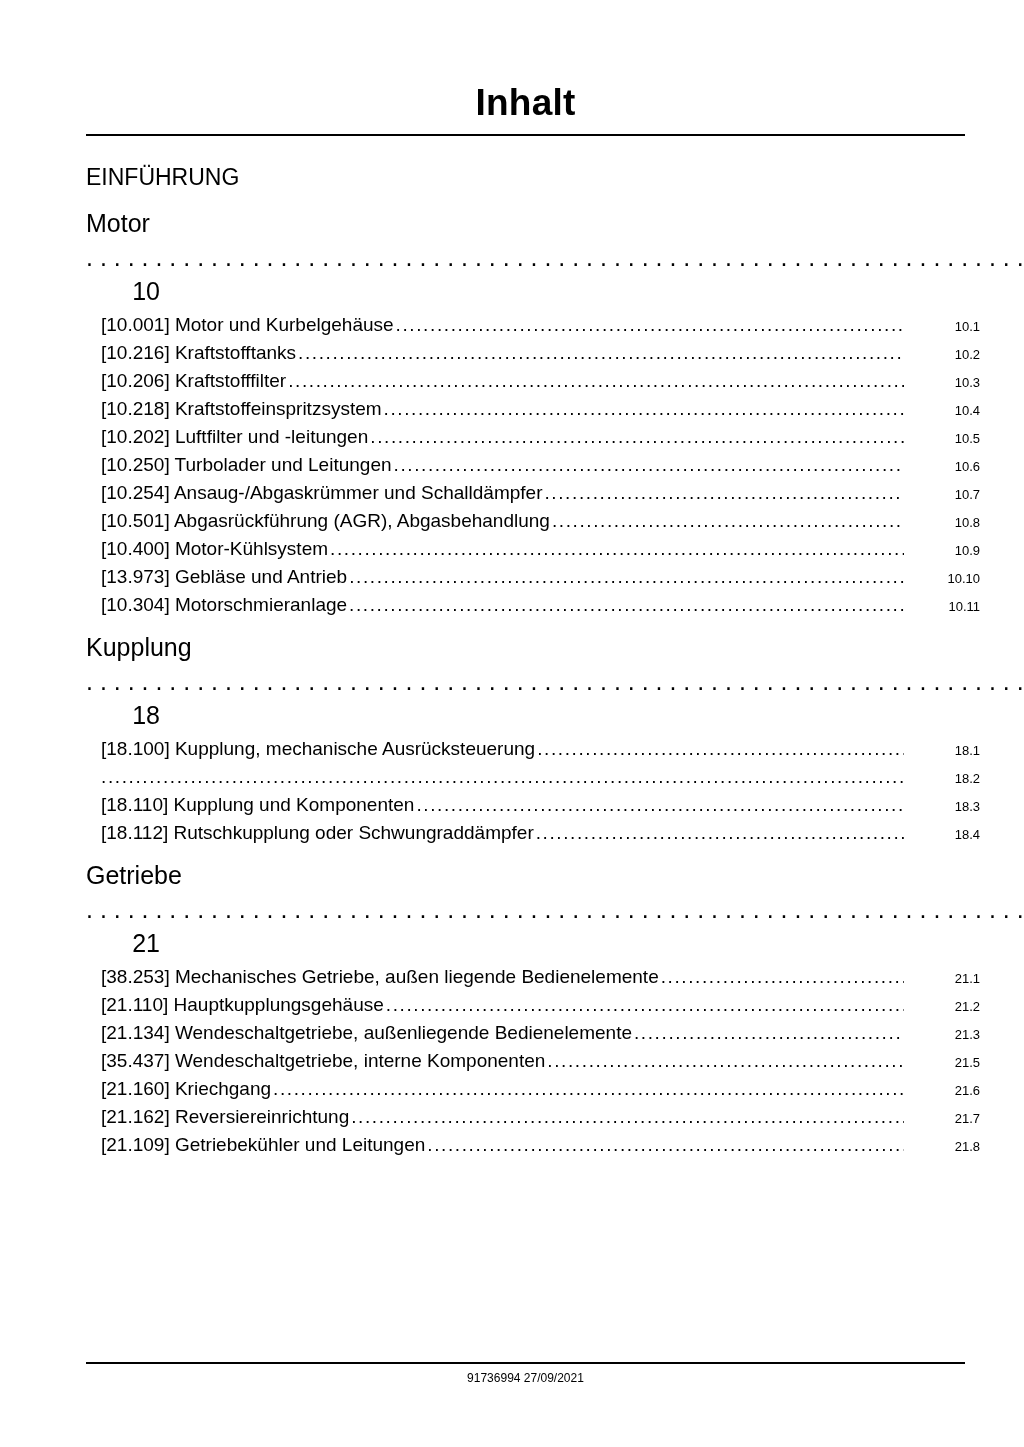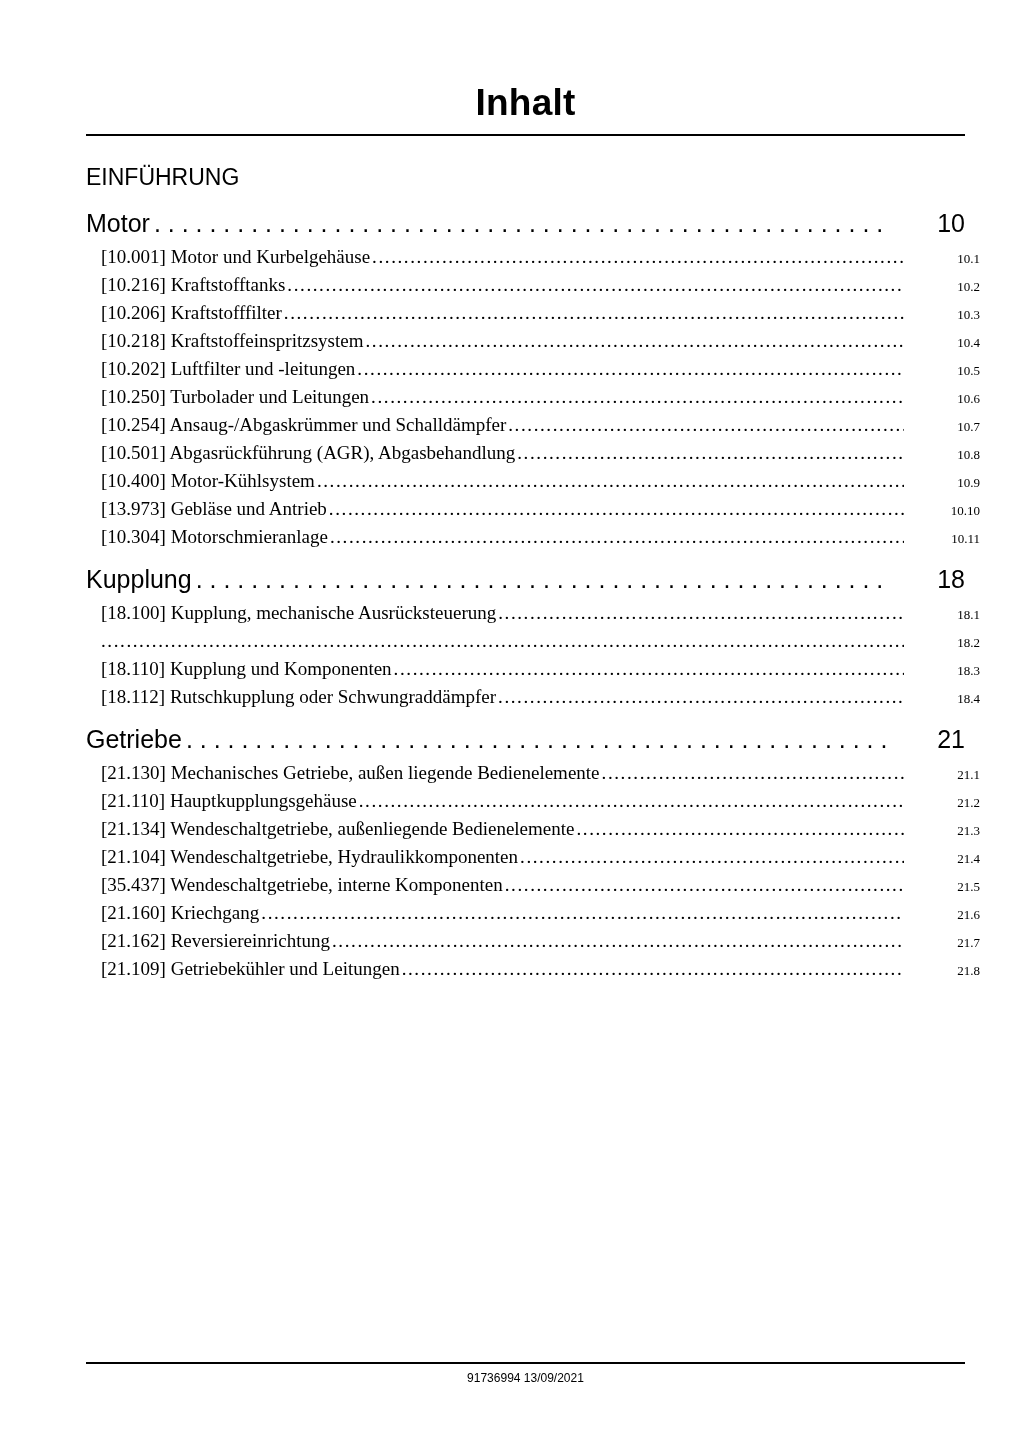--- a/index.html
+++ b/index.html
@@ -81,38 +81,38 @@
     text-align: right;
     white-space: nowrap;
   }
 
   
   .section-row {
     font-size: 25px;
     line-height: 34px;
     margin-top: 10px;
     margin-bottom: 4px;
+    flex-direction: column;
   }
   .section-row .label { padding-right: 4px; }
   .section-row .leader::before {
     content: ". . . . . . . . . . . . . . . . . . . . . . . . . . . . . . . . . . . . . . . . . . . . . . . . . . . . . . . . . . . . . . . . . . . . . . . . . . . . . . . . . . . . . . . . . . . . . . . . . . . . . . . . . . . . . . . . . . . . . . . . . . . . . .";
     letter-spacing: 0px;
     font-size: 25px;
   }
   .section-row .pagenum {
     min-width: 74px;
     font-size: 25px;
   }
 
   
   .entry-row {
     font-size: 19px;
     line-height: 26px;
     padding-left: 15px;
-    font-family: Liberation Serif, serif;
   }
   .entry-row .label { padding-right: 2px; }
   .entry-row .leader::before {
     content: ".........................................................................................................................................................................................................................";
     letter-spacing: 1.6px;
     font-size: 19px;
   }
   .entry-row .pagenum {
     min-width: 70px;
     font-size: 13px;
@@ -239,38 +239,33 @@
             <span class="pagenum">18.4</span>
           </div>
         </div>
         <div class="section-block">
           <div class="row section-row">
             <span class="label">Getriebe</span>
             <span class="leader"></span>
             <span class="pagenum">21</span>
           </div>
           <div class="row entry-row">
-            <span class="label">[21.130] Mechanisches Getriebe, außen liegende Bedienelemente</span>
+            <span class="label">[38.253] Mechanisches Getriebe, außen liegende Bedienelemente</span>
             <span class="leader"></span>
             <span class="pagenum">21.1</span>
           </div>
           <div class="row entry-row">
             <span class="label">[21.110] Hauptkupplungsgehäuse</span>
             <span class="leader"></span>
             <span class="pagenum">21.2</span>
           </div>
           <div class="row entry-row">
             <span class="label">[21.134] Wendeschaltgetriebe, außenliegende Bedienelemente</span>
             <span class="leader"></span>
             <span class="pagenum">21.3</span>
-          </div>
-          <div class="row entry-row">
-            <span class="label">[21.104] Wendeschaltgetriebe, Hydraulikkomponenten</span>
-            <span class="leader"></span>
-            <span class="pagenum">21.4</span>
           </div>
           <div class="row entry-row">
             <span class="label">[35.437] Wendeschaltgetriebe, interne Komponenten</span>
             <span class="leader"></span>
             <span class="pagenum">21.5</span>
           </div>
           <div class="row entry-row">
             <span class="label">[21.160] Kriechgang</span>
             <span class="leader"></span>
             <span class="pagenum">21.6</span>
@@ -283,15 +278,15 @@
           <div class="row entry-row">
             <span class="label">[21.109] Getriebekühler und Leitungen</span>
             <span class="leader"></span>
             <span class="pagenum">21.8</span>
           </div>
         </div>
       </div>
   </div>
 
   <div class="footer-rule"></div>
-  <div class="footer-text">91736994 13/09/2021</div>
+  <div class="footer-text">91736994 27/09/2021</div>
 
 </div>
 
 </body></html>

